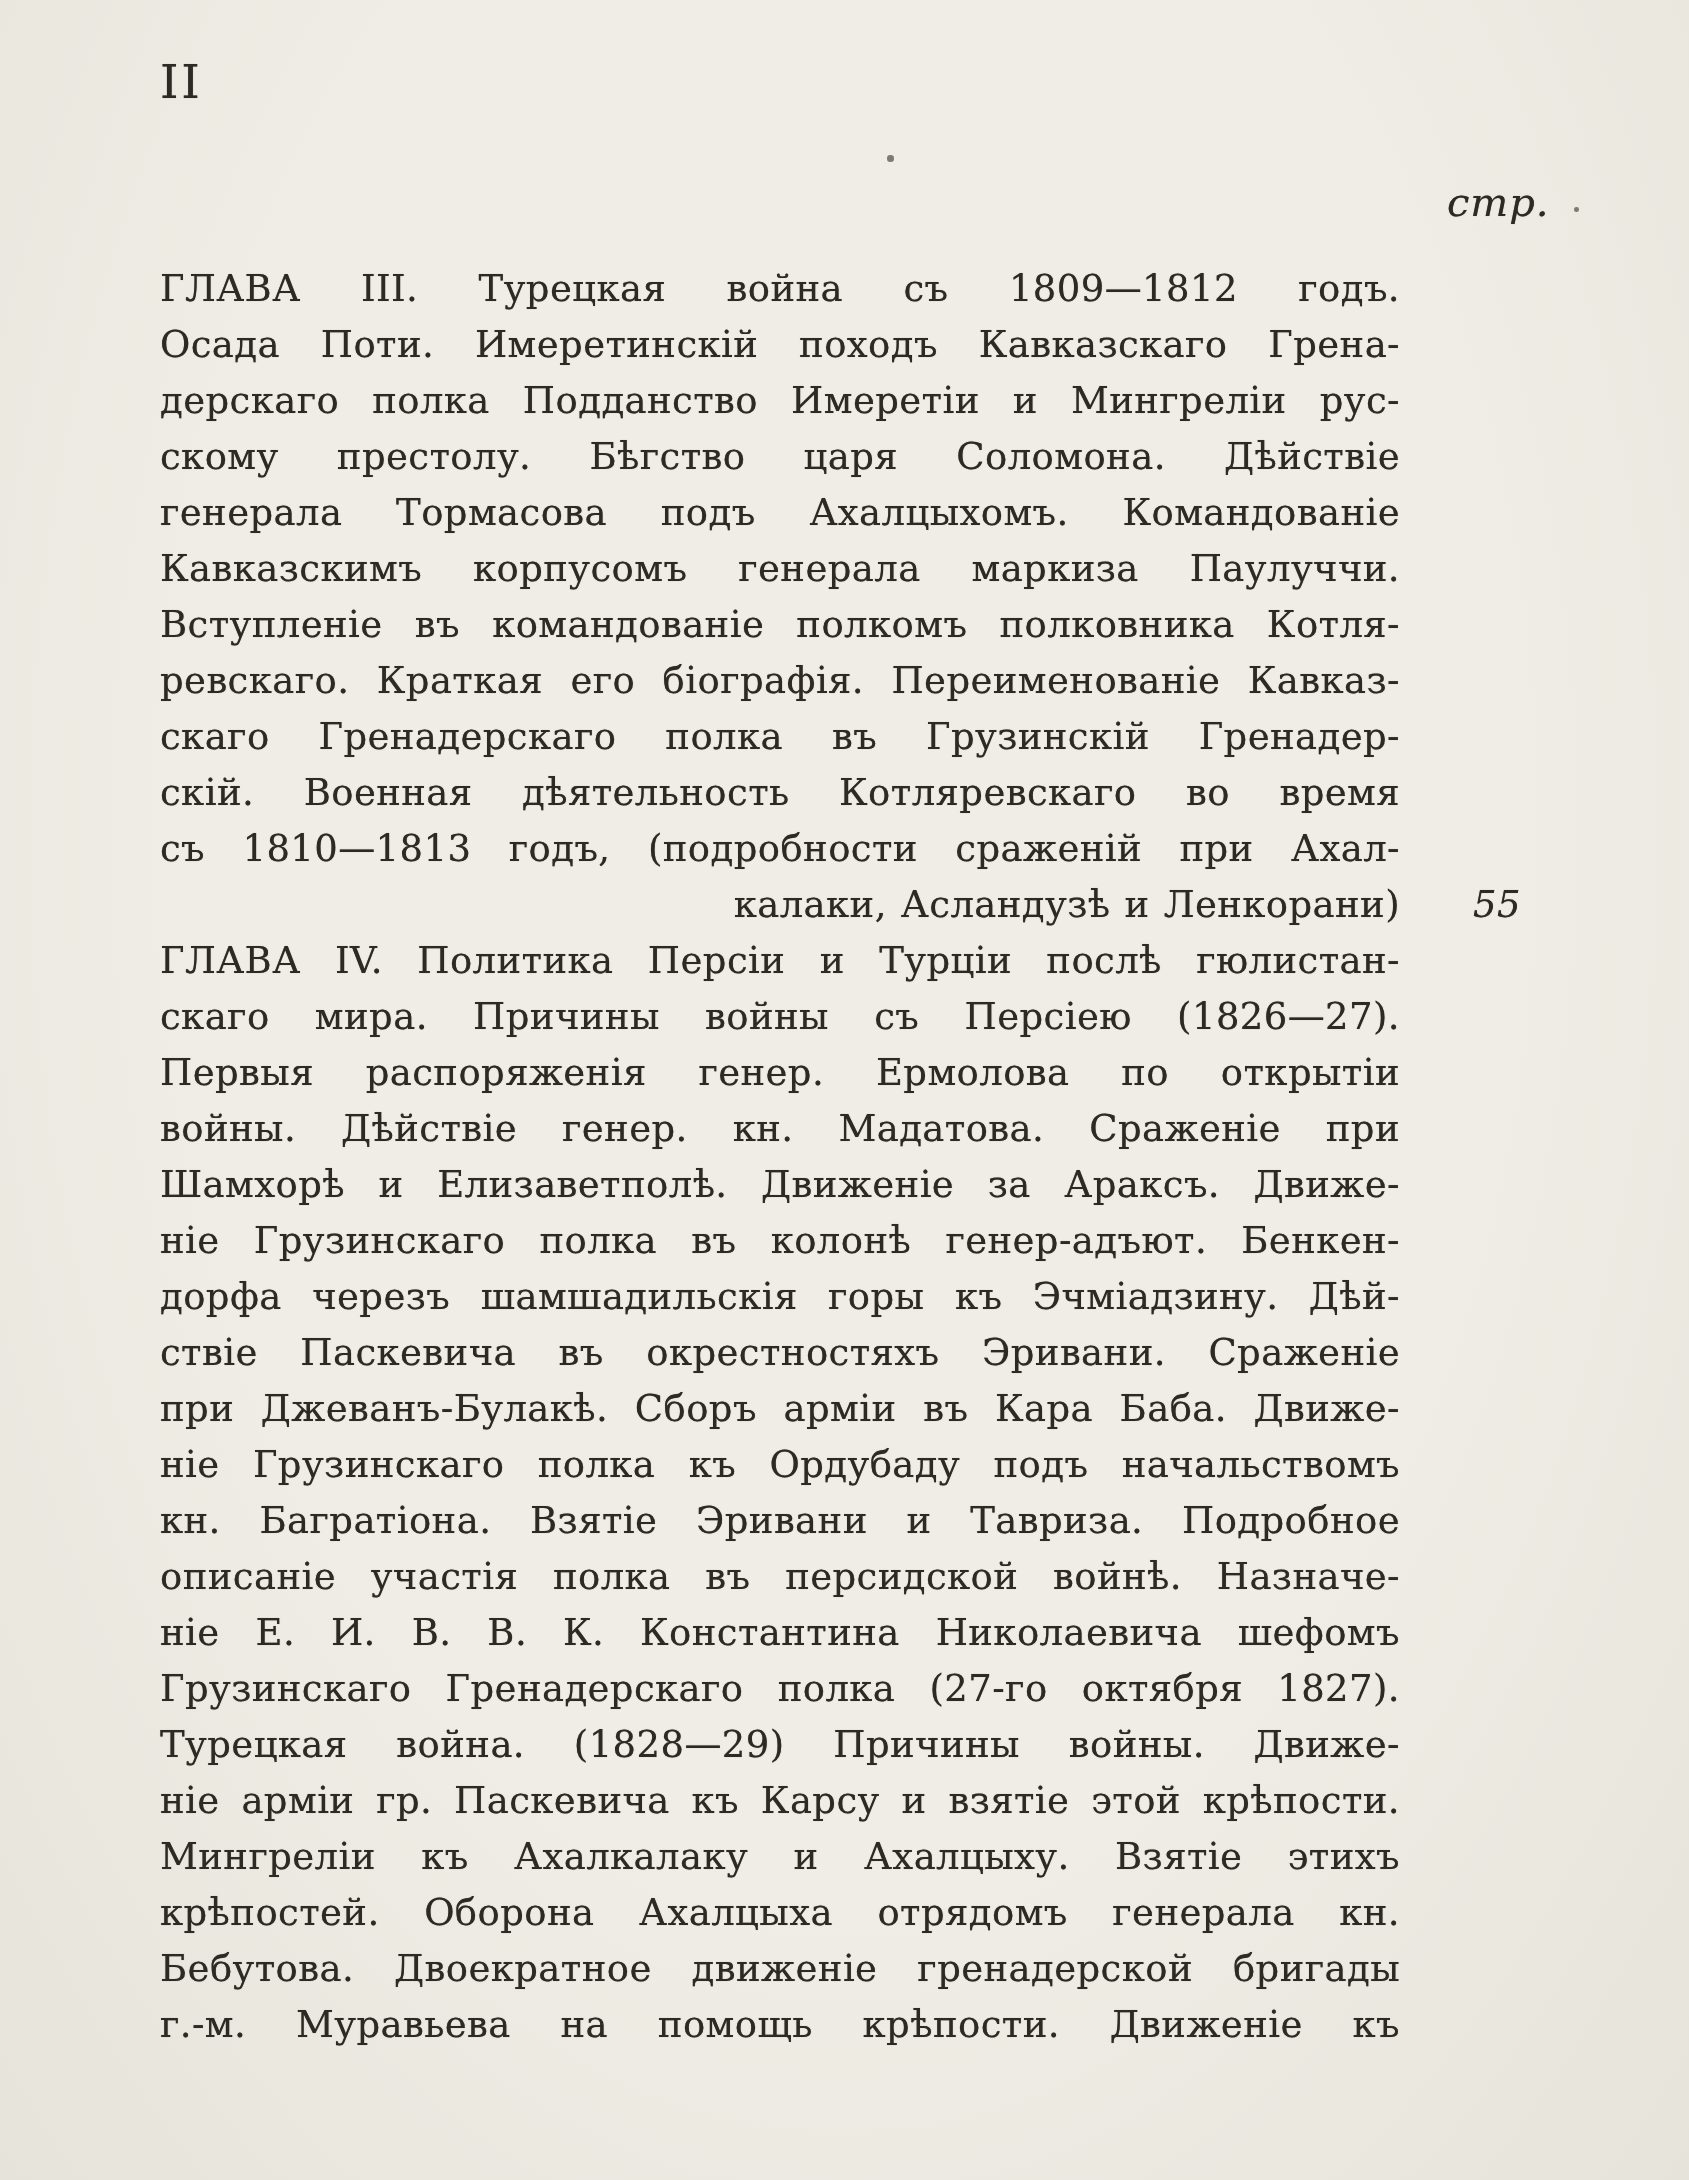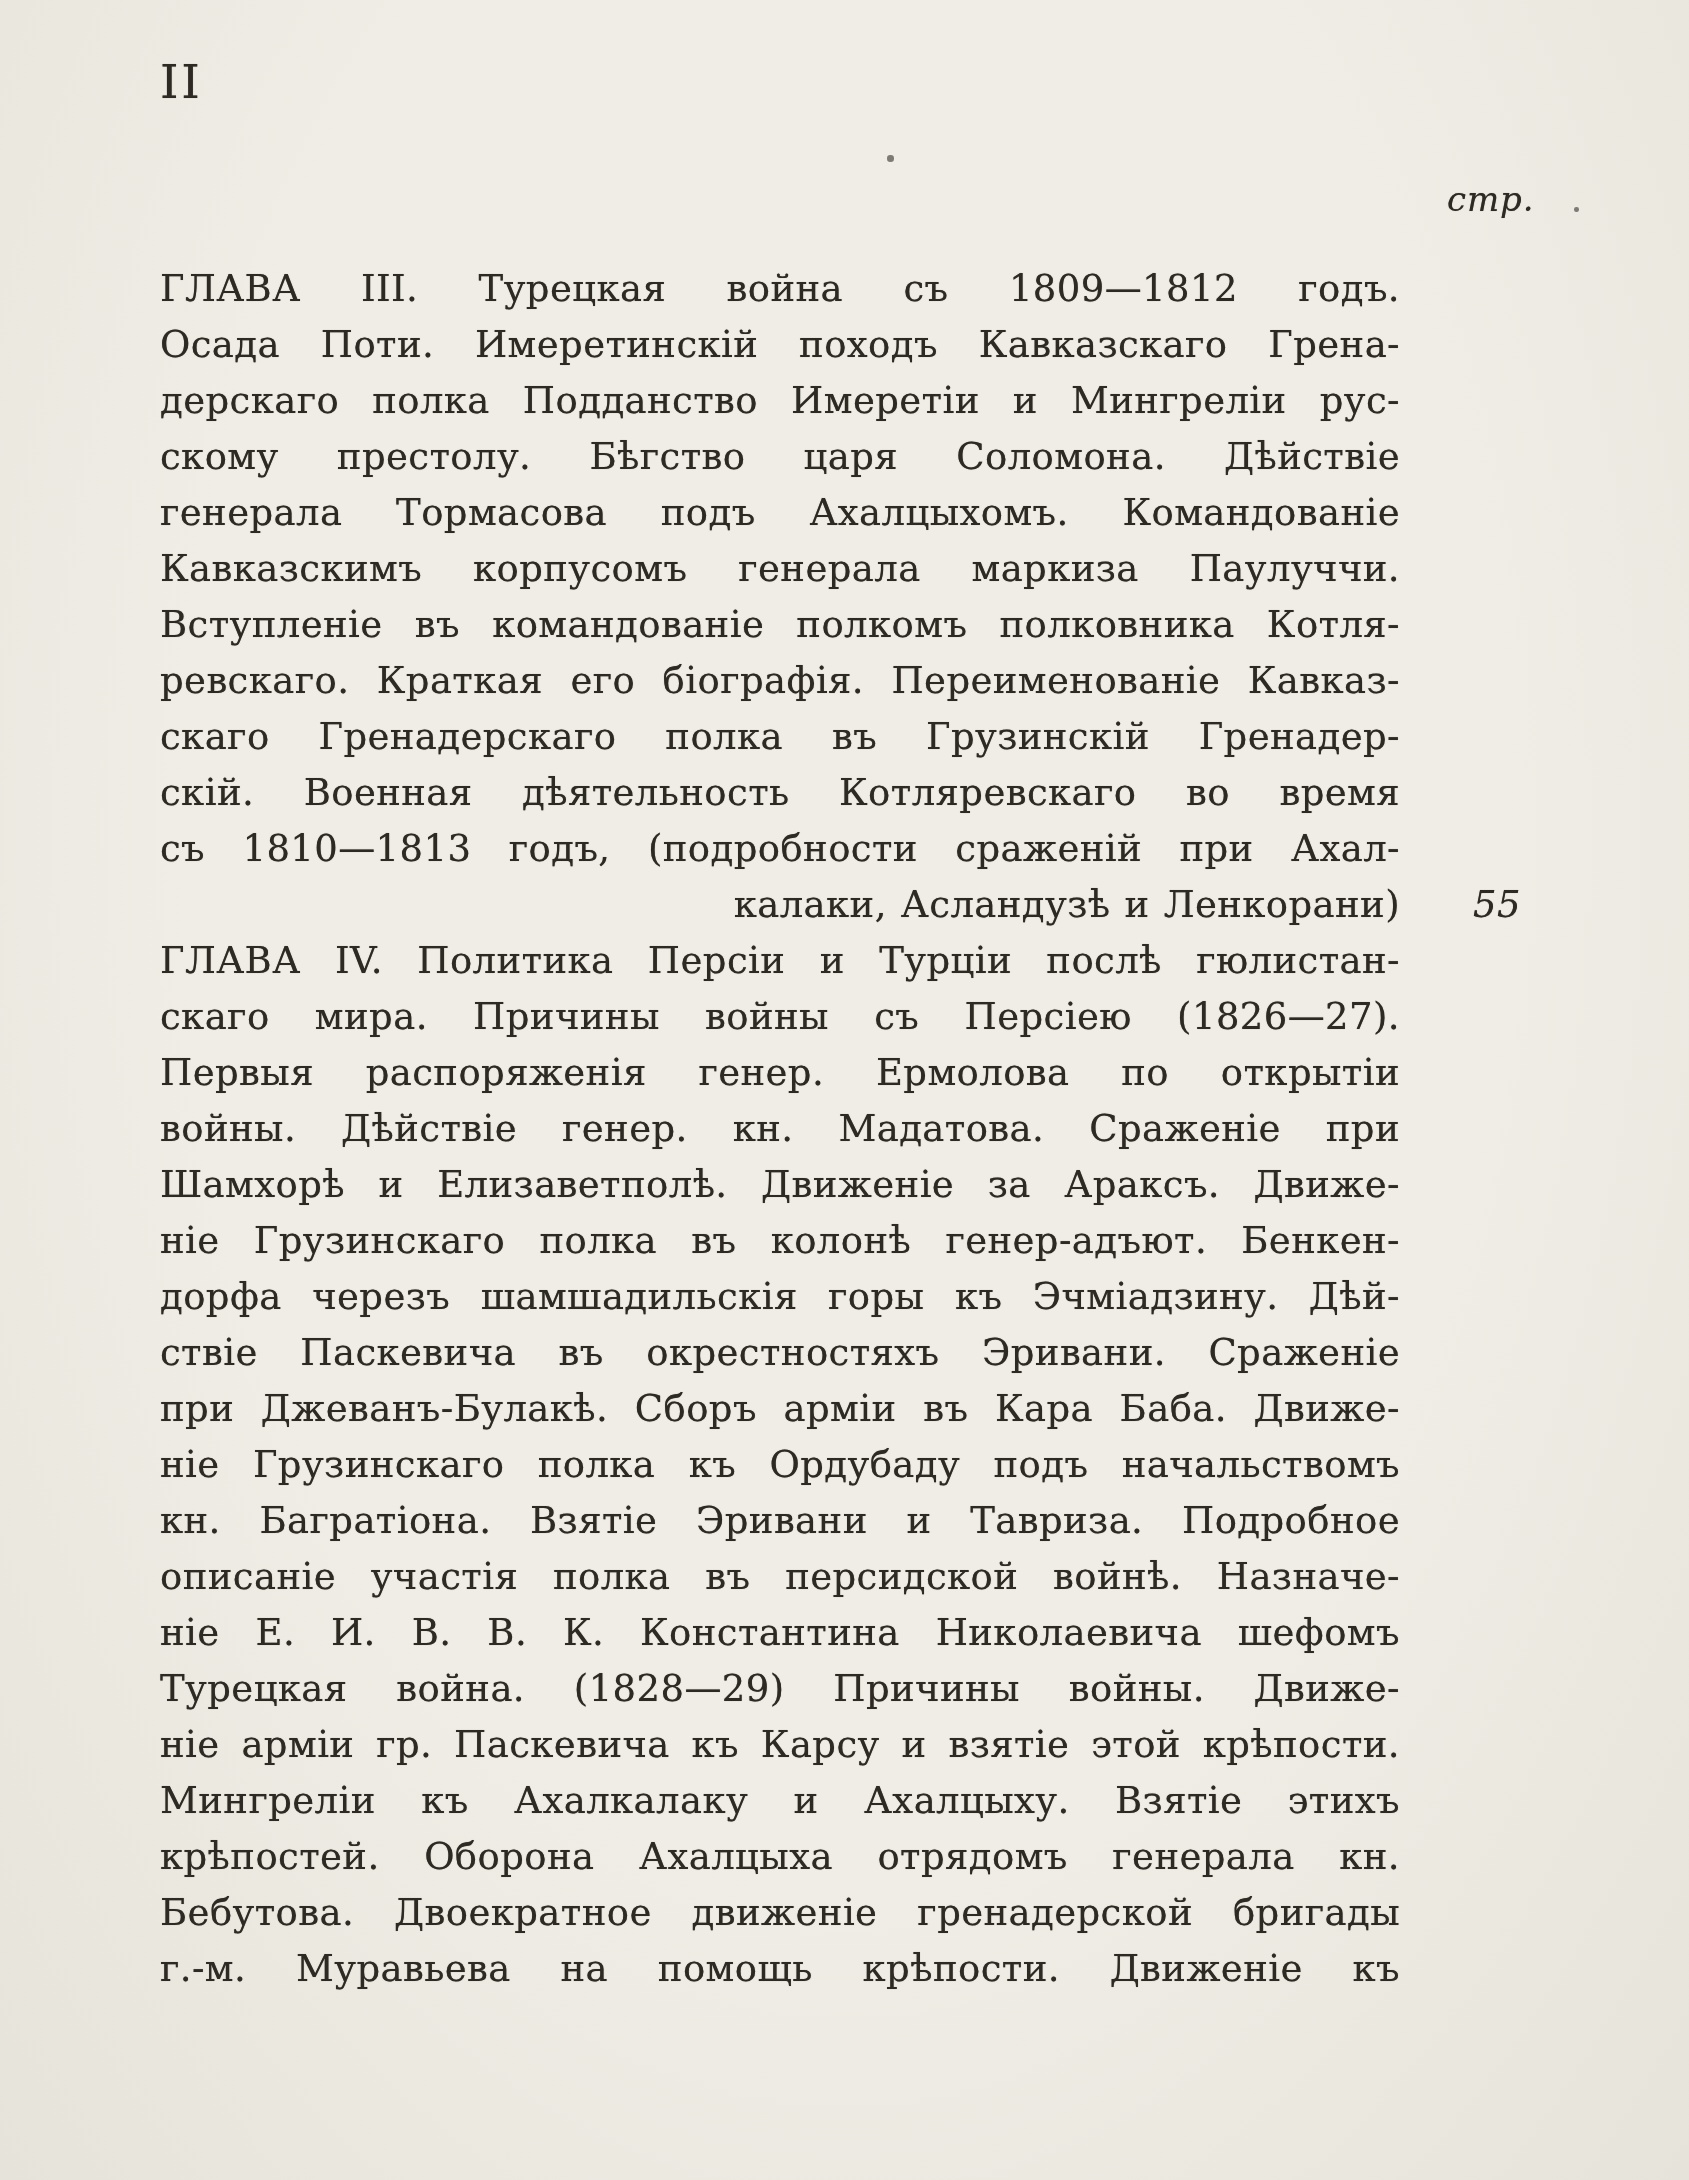--- a/index.html
+++ b/index.html
@@ -12,21 +12,21 @@
     font-family: "DejaVu Serif", "Liberation Serif", serif;
     color: var(--ink, #2d2923);
   }
   .page-text { text-shadow: 0 0 0.7px rgba(45,41,35,0.65); }
   .folio {
     position: absolute; left: 160px; top: 54px;
     font-size: 47px; letter-spacing: 2.8px;
   }
   .colhead {
     position: absolute; left: 1447px; top: 179px;
-    font-size: 34px; font-style: italic; letter-spacing: 0.9px;
+    font-size: 40px; font-style: italic; letter-spacing: 0.9px;
   }
   .toc {
     position: absolute; left: 160px; top: 261px;
     width: 1240px;
     font-size: 37px; line-height: 56px;
     word-spacing: 1.9px; letter-spacing: 0.4px;
   }
   .line {
     height: 56px;
     text-align: justify;
@@ -99,20 +99,21 @@
       <div class="line">войны. Дѣйствіе генер. кн. Мадатова. Сраженіе при</div>
       <div class="line">Шамхорѣ и Елизаветполѣ. Движеніе за Араксъ. Движе-</div>
       <div class="line">ніе Грузинскаго полка въ колонѣ генер-адъют. Бенкен-</div>
       <div class="line">дорфа черезъ шамшадильскія горы къ Эчміадзину. Дѣй-</div>
       <div class="line">ствіе Паскевича въ окрестностяхъ Эривани. Сраженіе</div>
       <div class="line">при Джеванъ-Булакѣ. Сборъ арміи въ Кара Баба. Движе-</div>
       <div class="line">ніе Грузинскаго полка къ Ордубаду подъ начальствомъ</div>
       <div class="line">кн. Багратіона. Взятіе Эривани и Тавриза. Подробное</div>
       <div class="line">описаніе участія полка въ персидской войнѣ. Назначе-</div>
       <div class="line">ніе Е. И. В. В. К. Константина Николаевича шефомъ</div>
+      <div class="line">Грузинскаго Гренадерскаго полка (27-го октября 1827).</div>
       <div class="line">Турецкая война. (1828—29) Причины войны. Движе-</div>
       <div class="line">ніе арміи гр. Паскевича къ Карсу и взятіе этой крѣпости.</div>
       <div class="line">Мингреліи къ Ахалкалаку и Ахалцыху. Взятіе этихъ</div>
       <div class="line">крѣпостей. Оборона Ахалцыха отрядомъ генерала кн.</div>
       <div class="line">Бебутова. Двоекратное движеніе гренадерской бригады</div>
       <div class="line">г.-м. Муравьева на помощь крѣпости. Движеніе къ</div>
     </div>
 </div>
 
 

